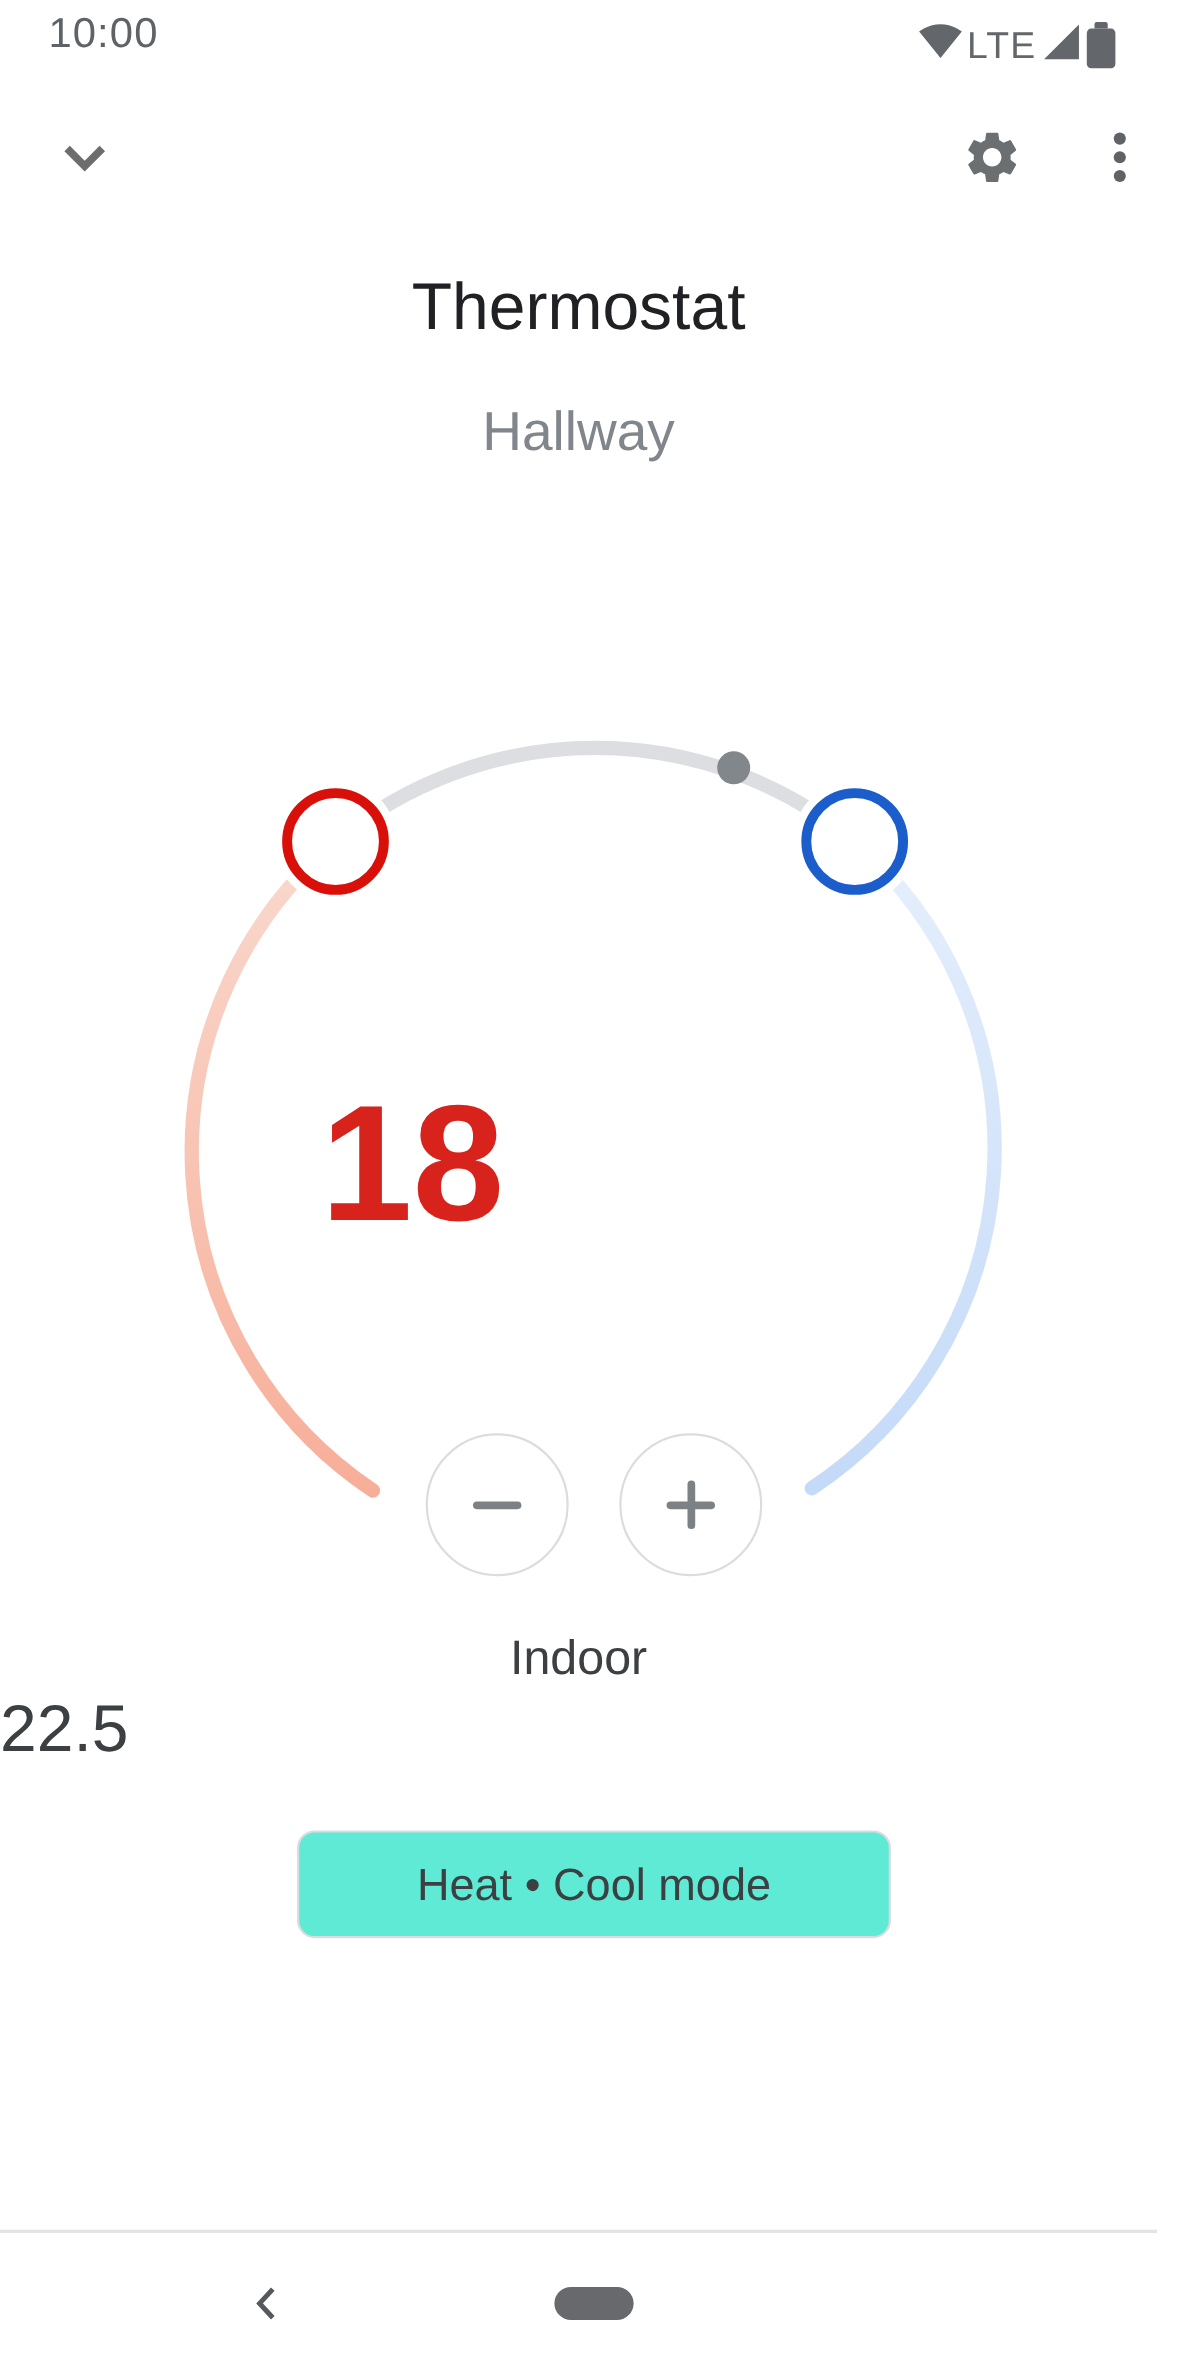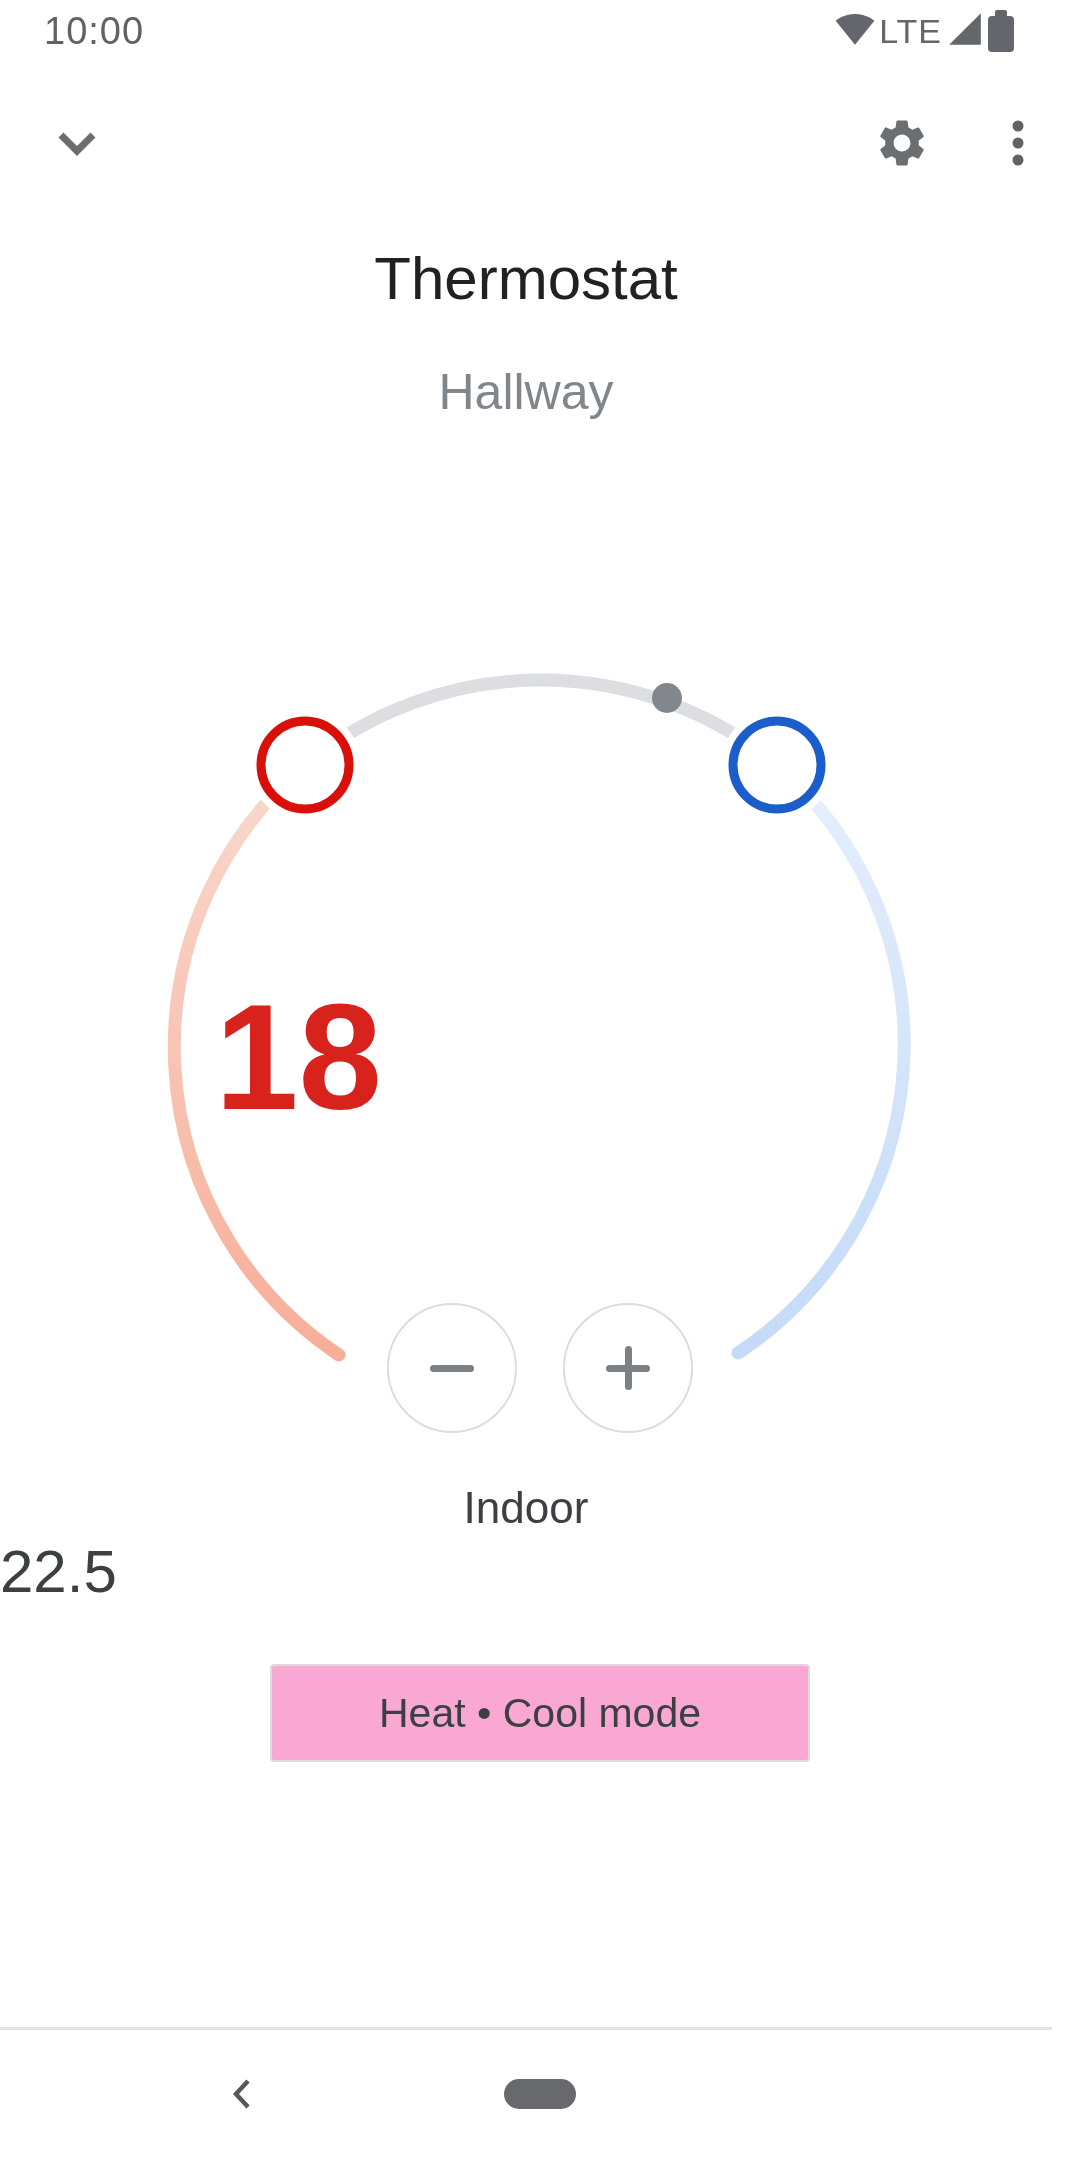--- a/index.html
+++ b/index.html
@@ -14,21 +14,21 @@
   
   .statusbar {
     position: absolute; left: 0; top: 0; width: 100%; height: 62px;
   }
   .status-time {
     position: absolute; left: 44px; top: 10px;
     font-size: 38px; color: #5f6368; letter-spacing: 1px;
   }
   .status-icons {
     position: absolute; right: 38px; top: 0; height: 62px;
-    display: flex; align-items: center; gap: 4px;
+    display: flex; align-items: flex-end; gap: 4px;
   }
   .network-label { font-size: 34px; color: #63666a; letter-spacing: 1px; }
   .battery-body {
     position: relative; width: 26px; height: 36px; background: #63666a;
     border-radius: 4px; margin-top: 6px;
   }
   .battery-body::before {
     content: ""; position: absolute; top: -6px; left: 7px;
     width: 12px; height: 6px; background: #63666a;
     border-radius: 2px 2px 0 0;
@@ -49,20 +49,21 @@
   .page-subtitle {
     position: absolute; left: 0; top: 366px; width: 100%;
     text-align: center; font-size: 50px; line-height: 52px;
     color: #80868b; font-weight: 400;
   }
   
   .dial-svg { position: absolute; left: 0; top: 0; width: 1080px; height: 2160px; }
   .setpoint {
     position: absolute; top: 982px; width: 320px; height: 150px;
     font-size: 150px; line-height: 150px; font-weight: 700;
+    text-align: center;
   }
   .setpoint.heat { left: 215px; color: #d8231d; }
   .setpoint.cool { left: 545px; color: #1a5fca; }
   
   .stepper {
     position: absolute; top: 1303px; width: 130px; height: 130px;
     border: 2px solid #dadce0; border-radius: 50%; background: #ffffff;
     padding: 0; cursor: pointer;
   }
   .stepper.minus { left: 387px; }
@@ -82,21 +83,21 @@
     position: absolute; left: 0; top: 1484px; width: 100%;
     text-align: center; font-size: 44px; line-height: 48px; color: #3c4043;
   }
   .indoor-value {
     position: absolute; left: 0; top: 1540px; width: 100%;
     text-align: left; font-size: 60px; line-height: 64px; color: #3c4043;
   }
   
   .mode-btn {
     position: absolute; left: 270px; top: 1664px; width: 540px; height: 98px;
-    background: #f9a8d4; border: 2px solid #dadce0; border-radius: 4px;
+    background: #5eead4; border: 2px solid #dadce0; border-radius: 16px;
     font-family: "Liberation Sans", sans-serif;
     font-size: 41px; color: #3c4043; cursor: pointer;
   }
   
   .nav-divider {
     position: absolute; left: 0; top: 2027px; width: 100%; height: 3px;
     background: #e4e4e4;
   }
   .nav-back {
     position: absolute; left: 223px; top: 2074px; width: 40px; height: 40px;

